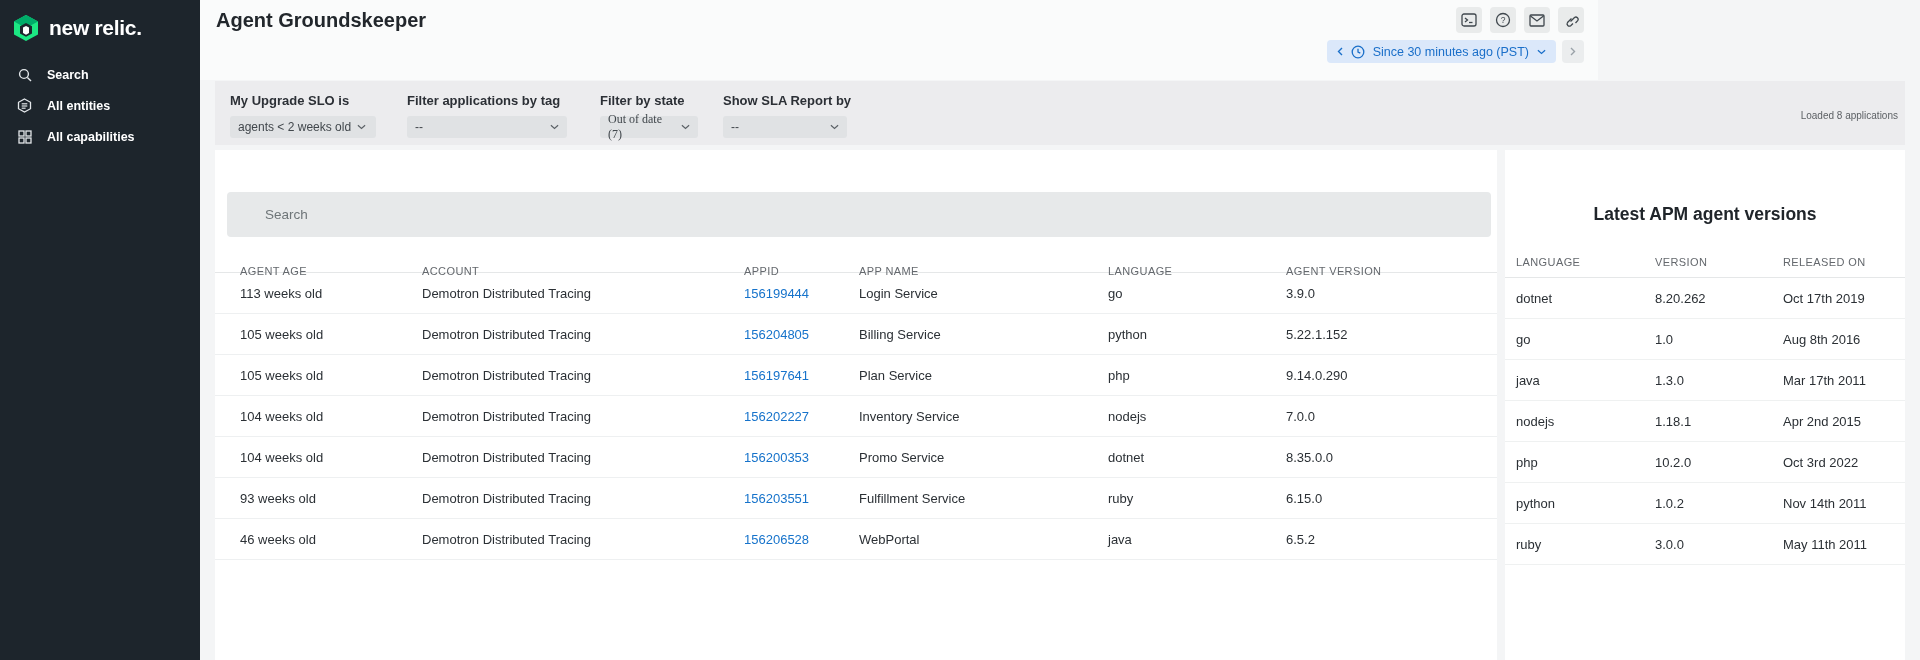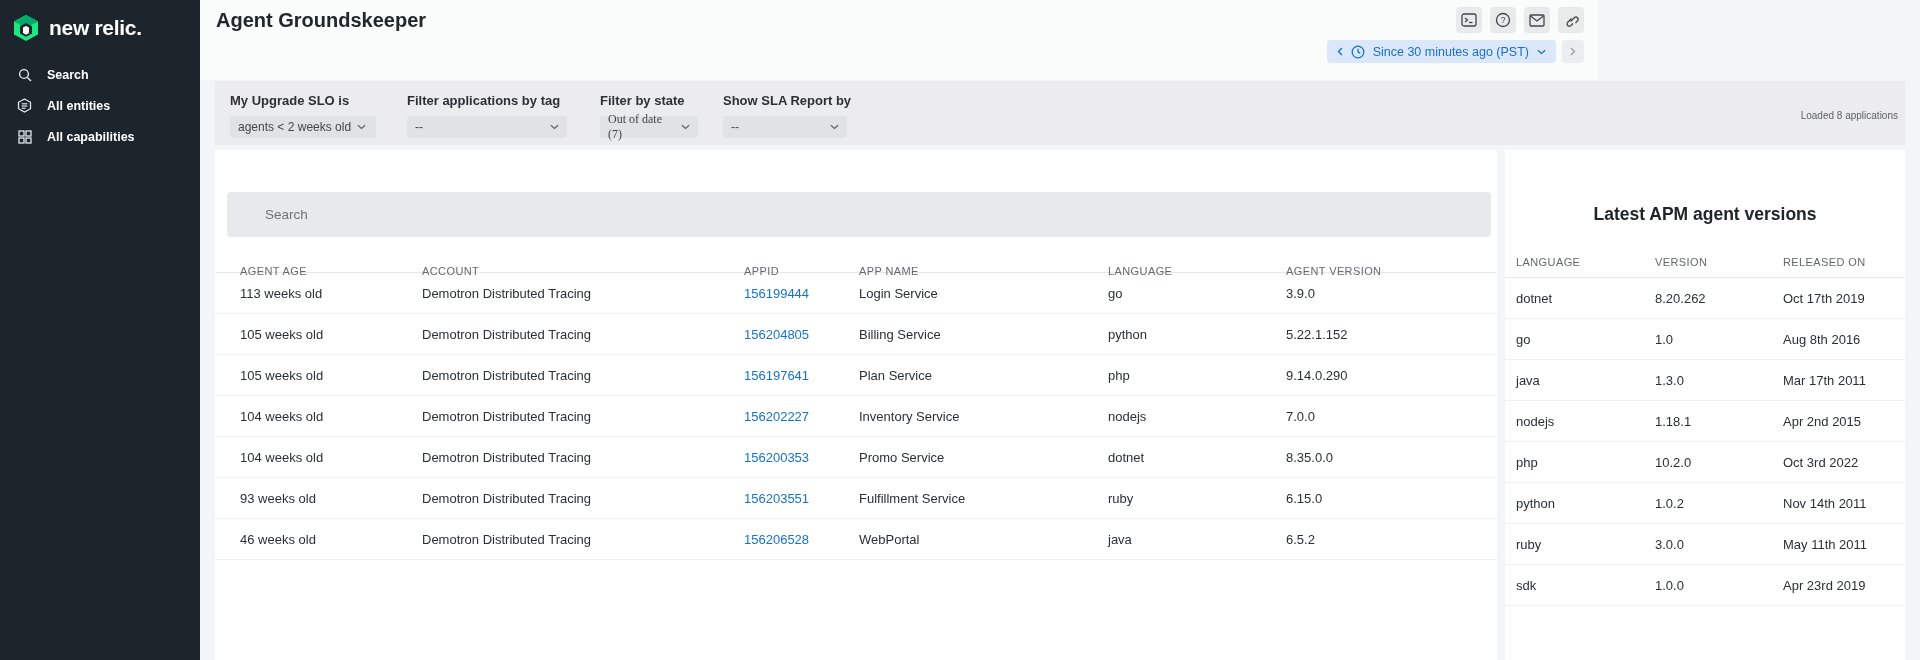--- a/index.html
+++ b/index.html
@@ -351,20 +351,15 @@
     <div class="prow" style="top:333px">
       <span class="pd p1">python</span>
       <span class="pd p2">1.0.2</span>
       <span class="pd p3">Nov 14th 2011</span>
     </div>
     <div class="prow" style="top:374px">
       <span class="pd p1">ruby</span>
       <span class="pd p2">3.0.0</span>
       <span class="pd p3">May 11th 2011</span>
     </div>
-    <div class="prow" style="top:415px">
-      <span class="pd p1">sdk</span>
-      <span class="pd p2">1.0.0</span>
-      <span class="pd p3">Apr 23rd 2019</span>
-    </div>
   </div>
 
 </div>
 
 </body></html>

